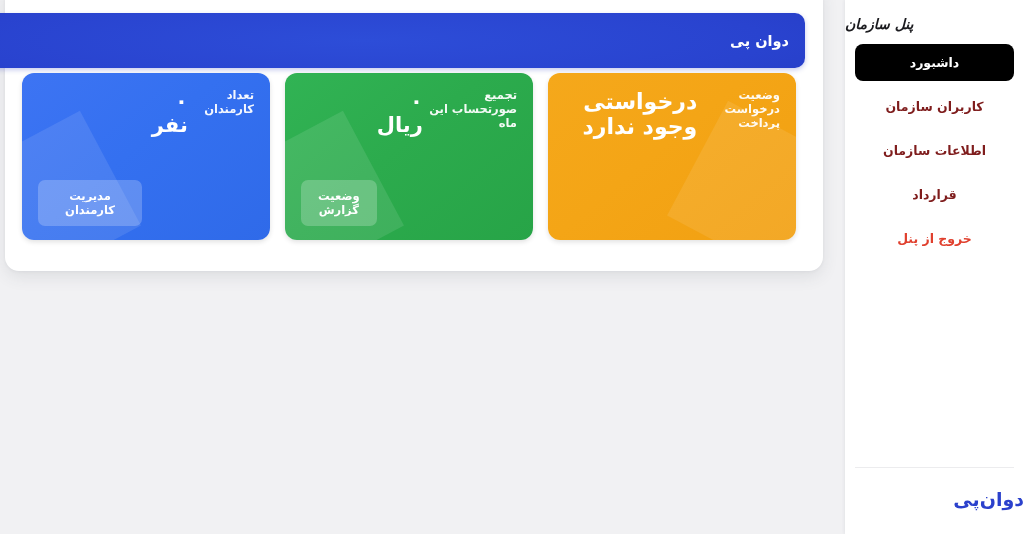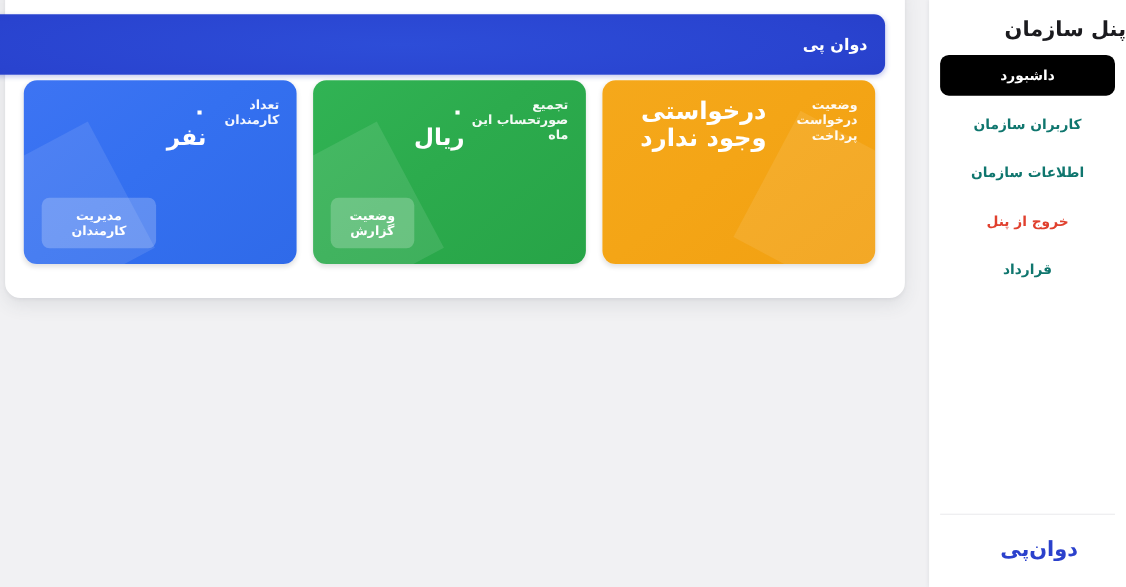--- a/index.html
+++ b/index.html
@@ -85,41 +85,41 @@
   }
 
   
   #sidebar{
     position:absolute;right:0;top:0;width:179px;height:534px;
     background:#ffffff;
     box-shadow:-1px 0 3px rgba(60,64,80,.07);
     display:flex;flex-direction:column;
   }
   #sidebar-title{
-    color:#1b1b1f;font-size:19px;font-weight:bold;
-    text-align:right;margin:16px 0 12px 0;
+    color:#1b1b1f;font-size:14px;font-weight:bold;
+    text-align:left;margin:16px 0 12px 0;font-style:italic;
   }
   #sidebar-nav{display:flex;flex-direction:column;gap:0;padding:0 10px;}
   .nav-item{
     display:block;text-align:center;
-    font-size:12.5px;color:#0f766e;
+    font-size:12.5px;color:#7f1d1d;
     padding:11px 10px;border-radius:8px;
     text-decoration:none;cursor:pointer;
     margin-bottom:7px;
     font-weight:600;
   }
   .nav-item.active{background:#000000;color:#ffffff;font-weight:bold;}
   .nav-item.danger{color:#e0402e;font-weight:bold;}
 
   #sidebar-spacer{flex:1 1 auto;}
   #sidebar-divider{
     height:1px;background:#ececee;margin:0 10px 0 10px;
   }
   #sidebar-footer{
-    padding:20px 0 24px 0;text-align:center;margin-left:21px;
+    padding:20px 0 24px 0;margin-left:21px;
   }
   #sidebar-logo{
     color:#2b41cc;font-size:19px;font-weight:bold;letter-spacing:-.3px;
   }
 </style>
 </head>
 <body>
 
 <div id="content-panel">
 
@@ -157,22 +157,22 @@
 </div>
 
 <div id="sidebar">
 
   <div id="sidebar-title">پنل سازمان</div>
 
   <nav id="sidebar-nav">
     <a class="nav-item active" href="#">داشبورد</a>
     <a class="nav-item" href="#">کاربران سازمان</a>
     <a class="nav-item" href="#">اطلاعات سازمان</a>
+    <a class="nav-item" href="#">قرارداد</a>
     <a class="nav-item danger" href="#">خروج از پنل</a>
-    <a class="nav-item" href="#">قرارداد</a>
   </nav>
 
   <div id="sidebar-spacer"></div>
 
   <div id="sidebar-divider"></div>
 
   <div id="sidebar-footer">
     <span id="sidebar-logo">دوان‌پی</span>
   </div>
 

